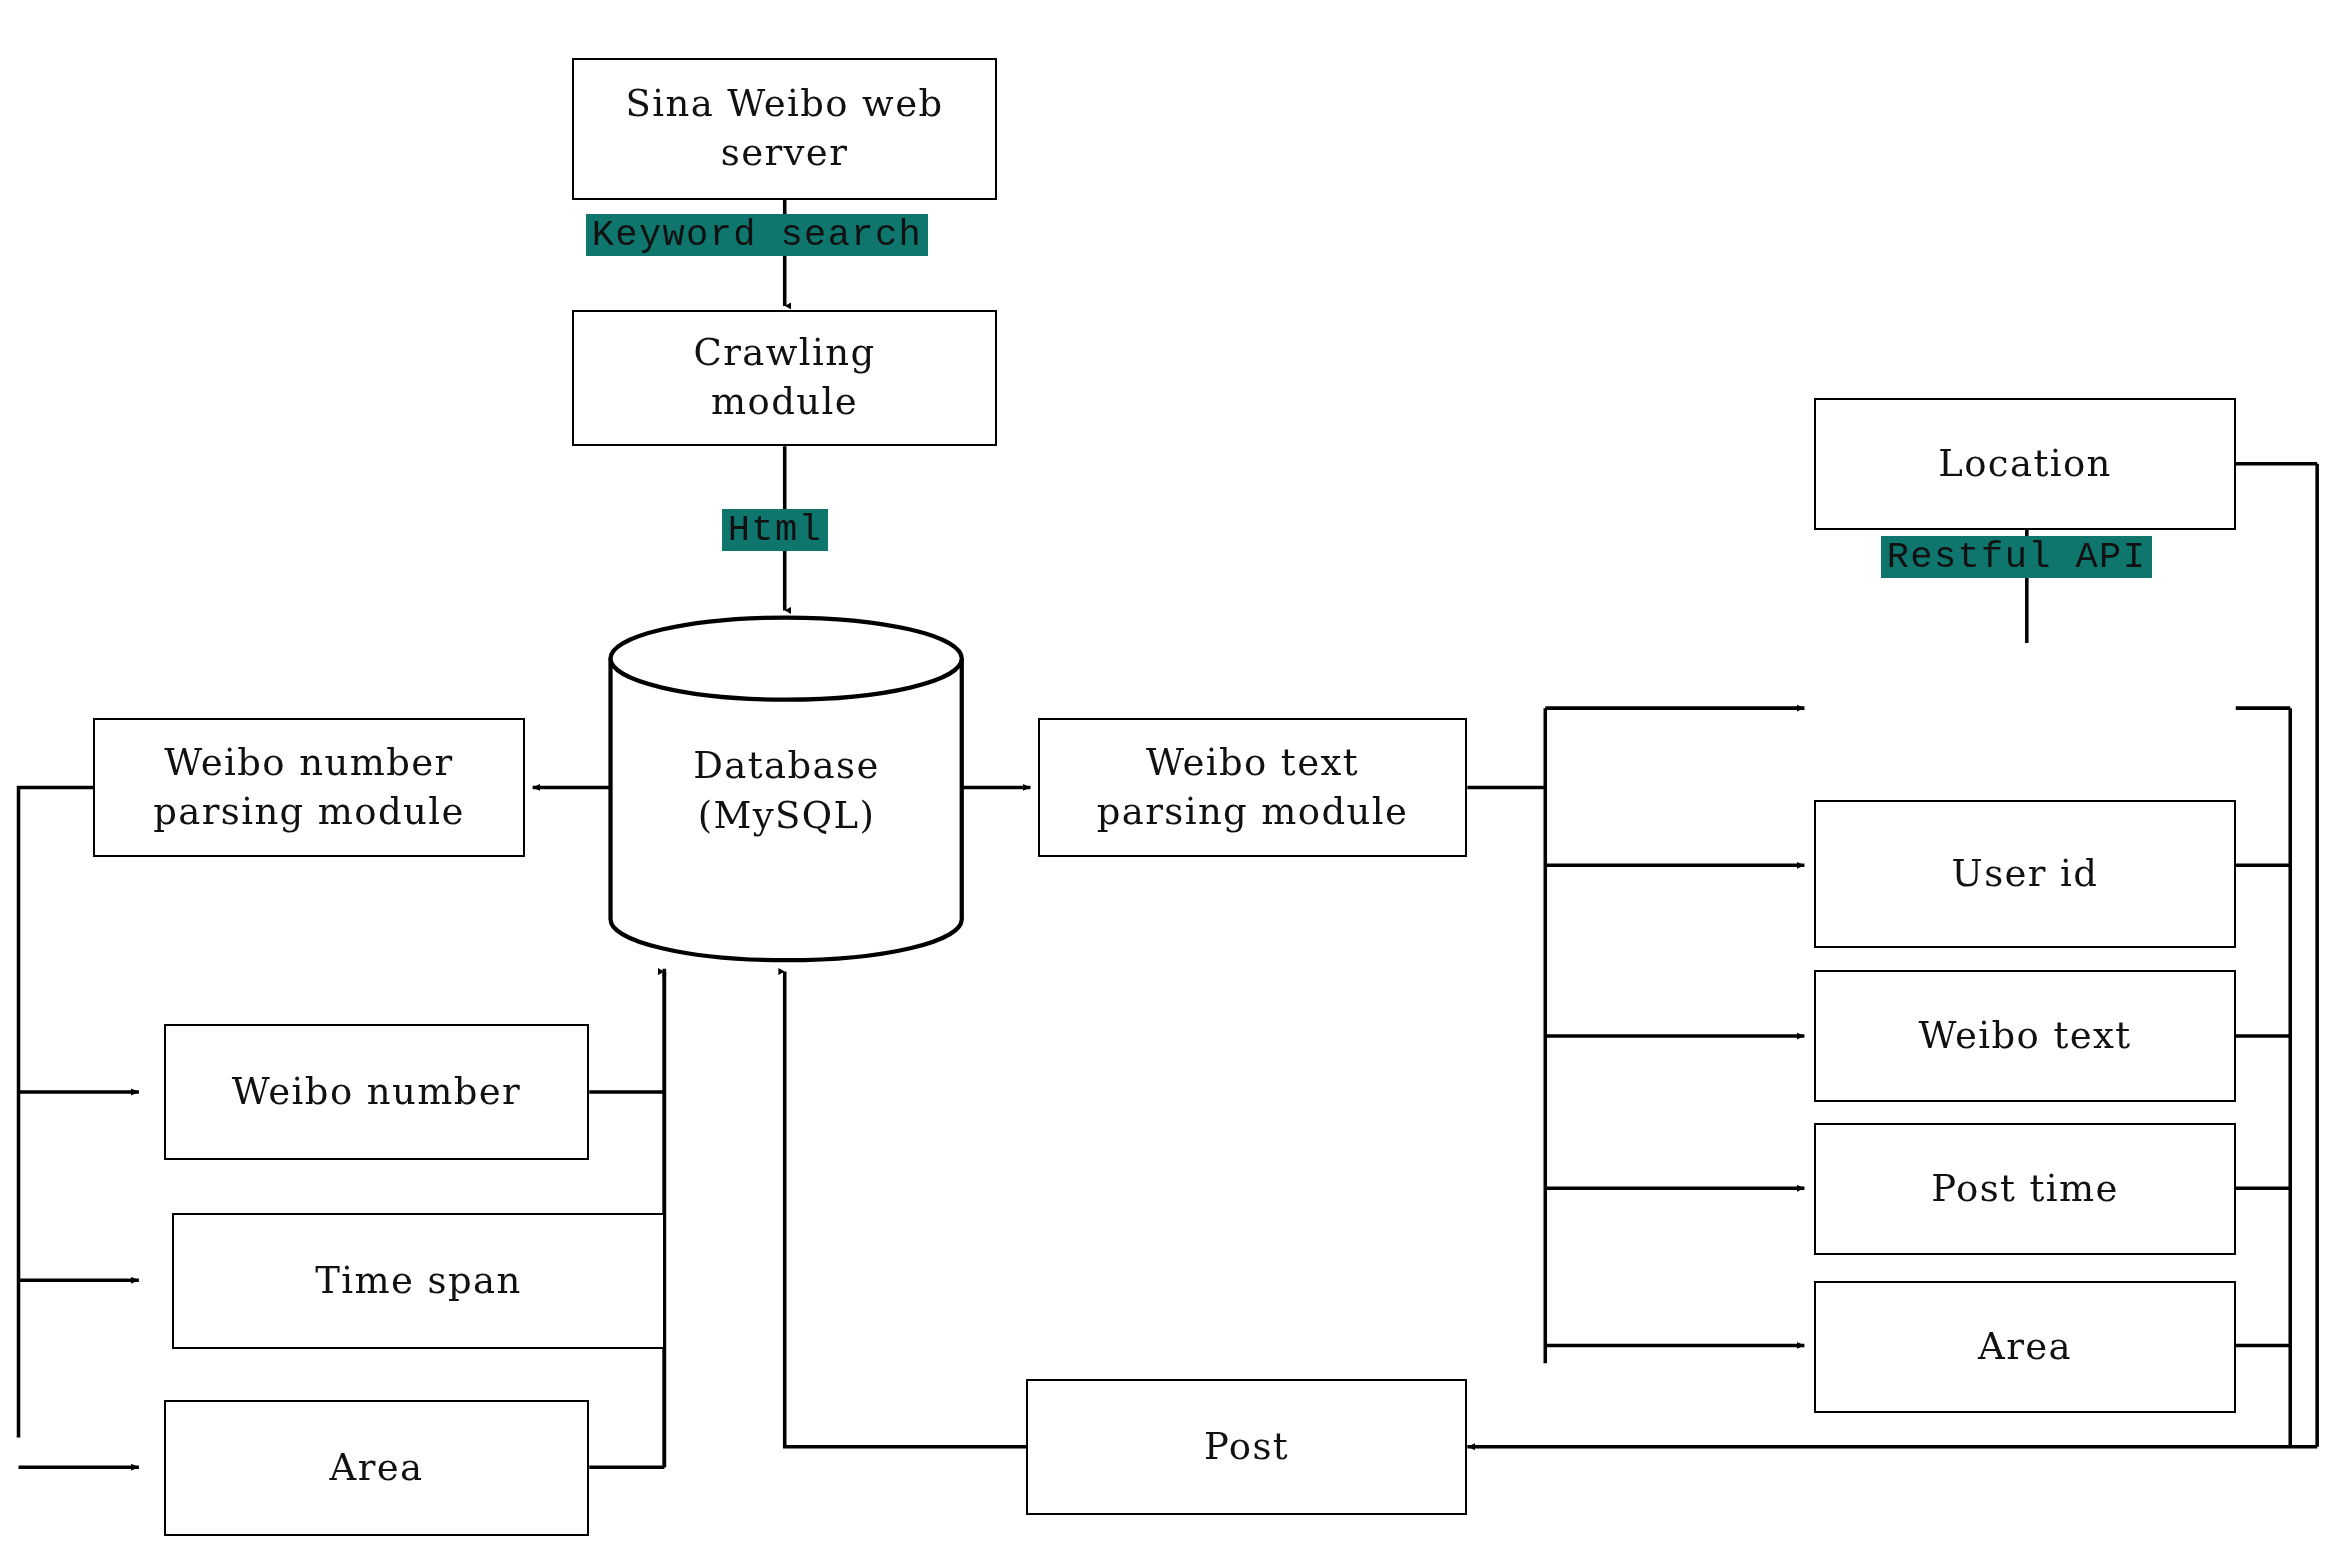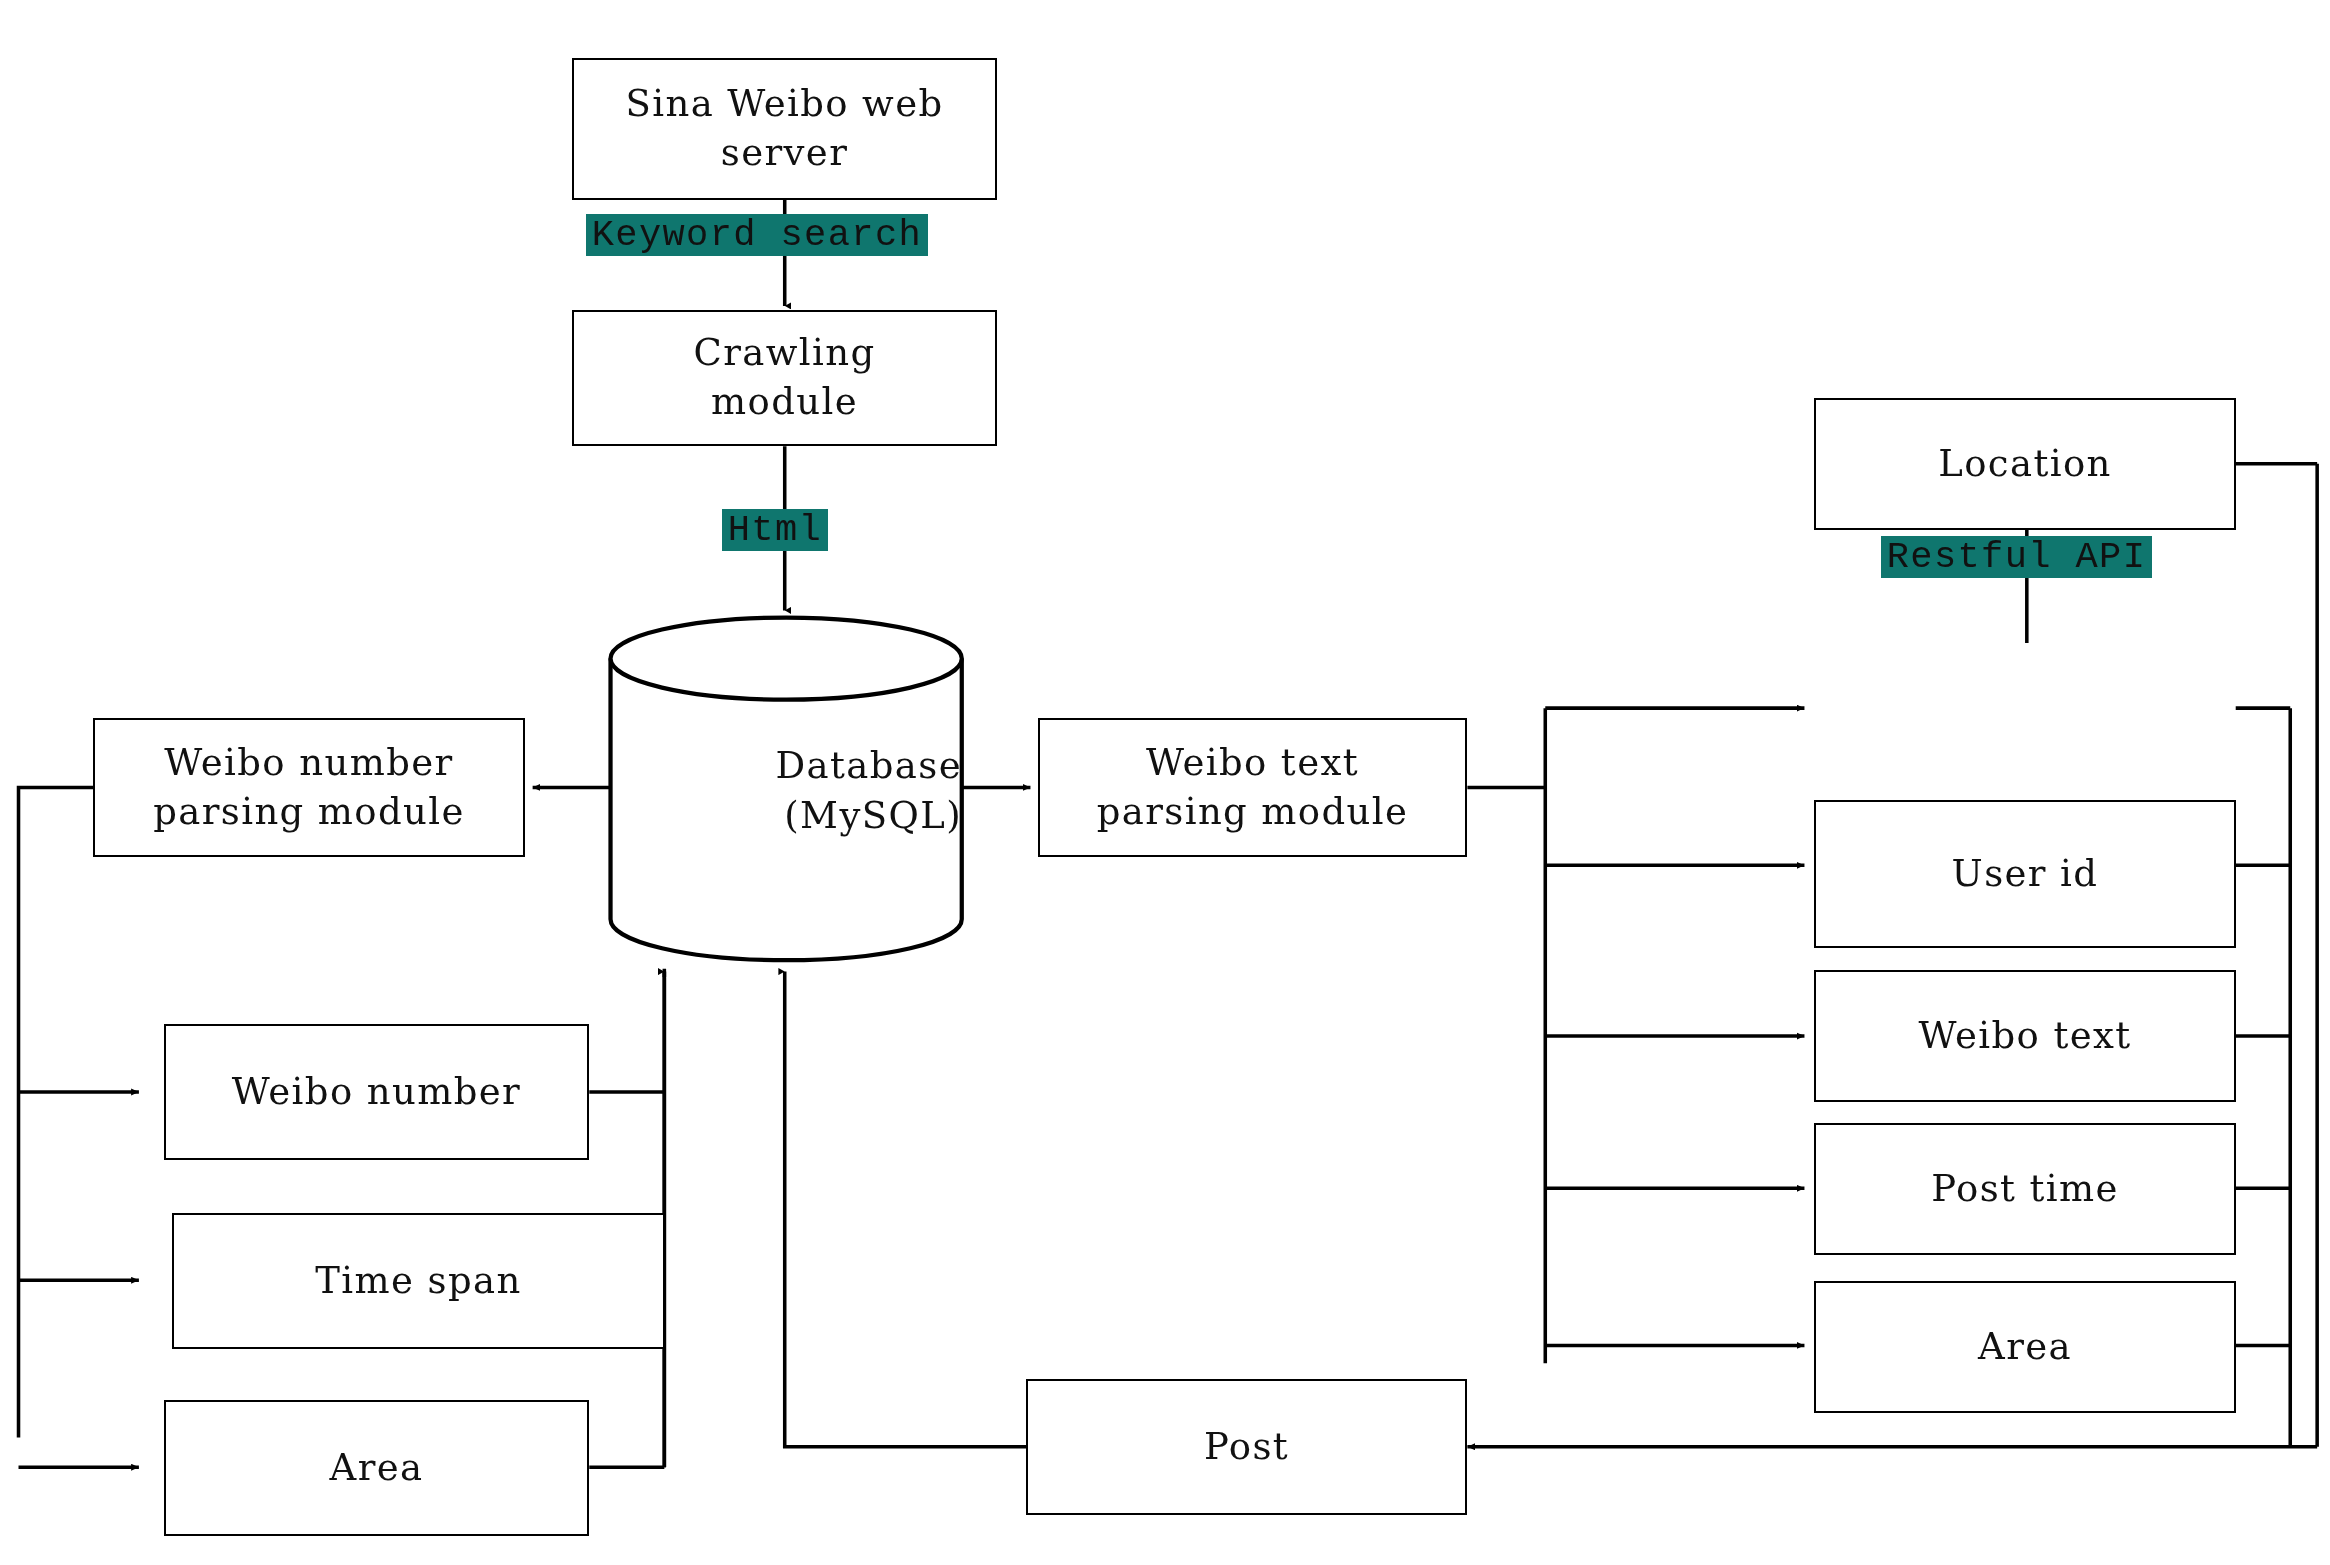--- a/index.html
+++ b/index.html
@@ -46,21 +46,21 @@
     color: #111111;
     font-family: Liberation Mono, monospace;
     font-size: 37px;
     letter-spacing: 1.4px;
     white-space: nowrap;
     background: #0f766e;
     padding: 0 5.7px;
   }
   .db-label {
     position: absolute;
-    text-align: right;
+    text-align: center;
     color: #111111;
     font-family: "DejaVu Serif", "Liberation Serif", serif;
     font-size: 37px;
     letter-spacing: 1.4px;
     line-height: 1.35;
     white-space: pre-line;
   }
 </style>
 </head>
 <body>

